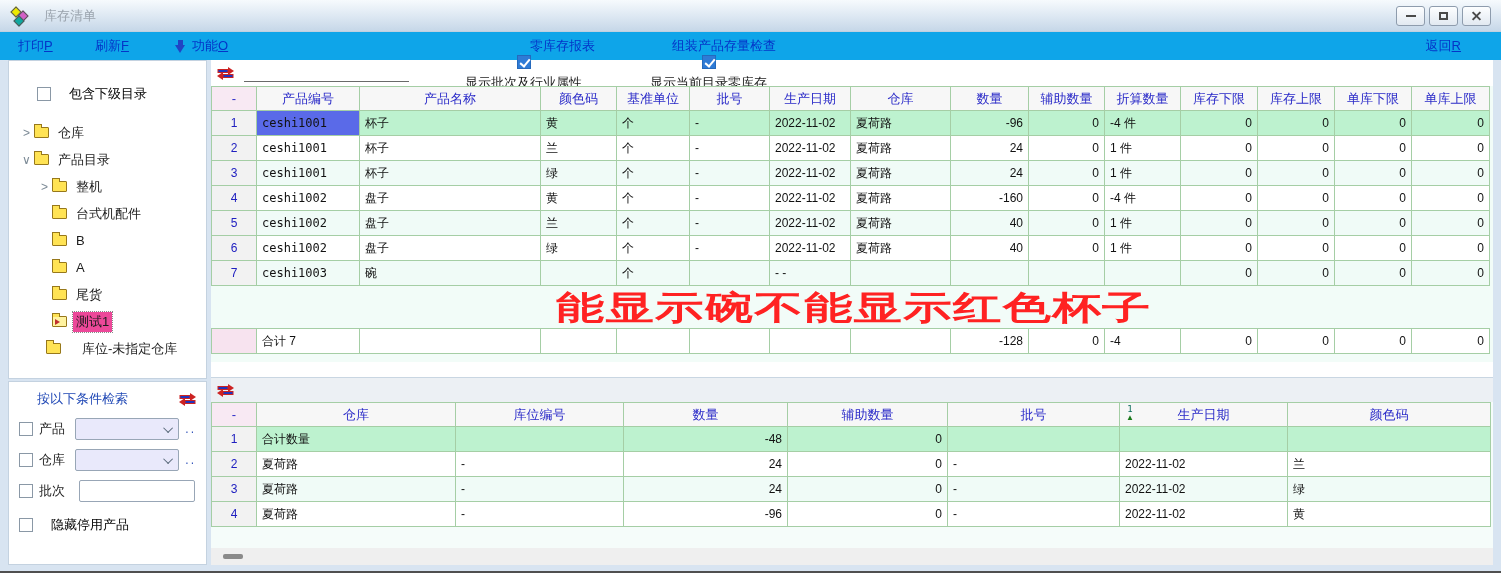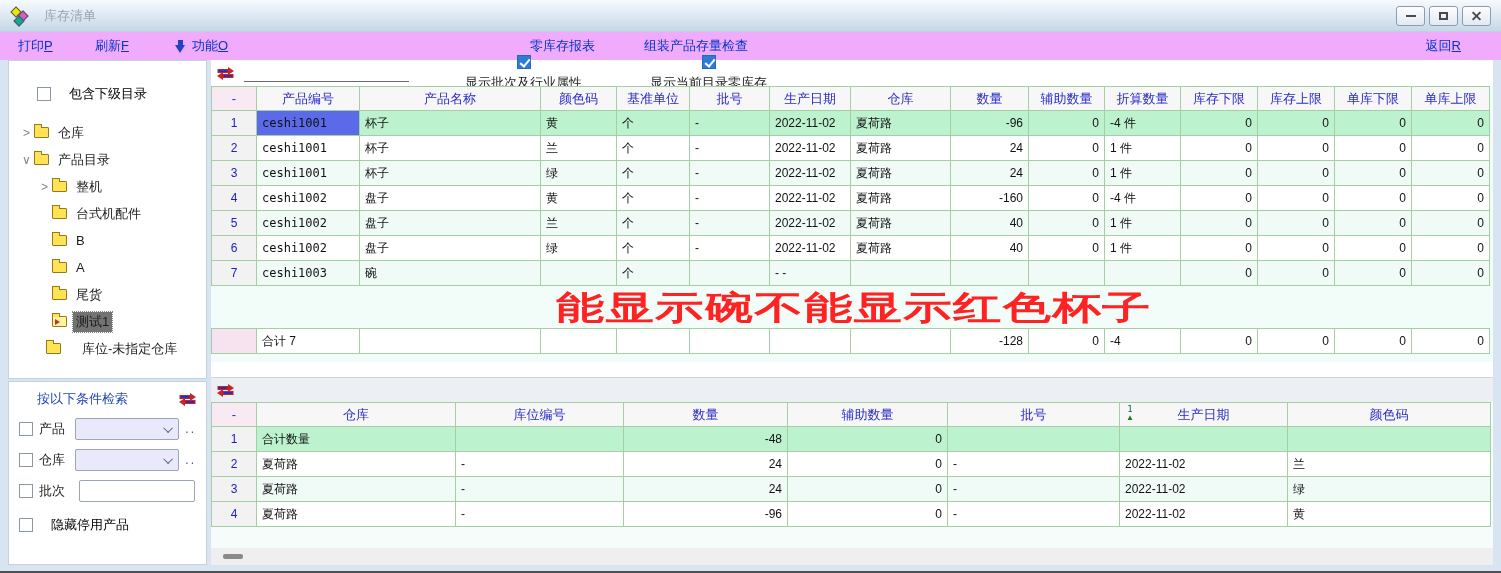--- a/index.html
+++ b/index.html
@@ -25,33 +25,33 @@
           justify-content:center; position:relative; cursor:default; }
   .glyph-min { width:10px; height:2px; background:#4a4a4a; }
   .glyph-max { width:9px; height:8px; border:2px solid #4a4a4a; }
   .glyph-close { position:relative; width:11px; height:11px; }
   .glyph-close::before, .glyph-close::after { content:''; position:absolute; left:0; top:5px;
           width:11px; height:2px; background:#4a4a4a; }
   .glyph-close::before { transform:rotate(45deg); }
   .glyph-close::after  { transform:rotate(-45deg); }
 
   
-  .toolbar { height:28px; background:#f0abfc; position:relative; display:flex;
+  .toolbar { height:28px; background:#0ea5e9; position:relative; display:flex;
              align-items:center; font-size:13px; }
   .tlink { color:#0535C8; cursor:pointer; white-space:nowrap; }
   .tlink u { text-decoration:underline; }
   .tb-print { position:absolute; left:18px; }
   .tb-refresh { position:absolute; left:95px; }
   .tb-fn { position:absolute; left:175px; display:flex; align-items:center; gap:6px; }
   .dn-arrow { position:relative; width:11px; height:13px; display:inline-block; }
   .dn-arrow::before { content:''; position:absolute; left:3px; top:0; width:5px; height:6px; background:#2143C4; }
   .dn-arrow::after  { content:''; position:absolute; left:0; top:5px; border-left:5.5px solid transparent;
                       border-right:5.5px solid transparent; border-top:8px solid #2143C4; }
   .tb-zero { position:absolute; left:530px; }
-  .tb-asm  { position:absolute; left:644px; }
+  .tb-asm  { position:absolute; left:672px; }
   .tb-back { position:absolute; right:40px; }
 
   
   .content { flex:1; display:flex; padding:0 8px; gap:4px; background:#D8E4F1; }
   .strip-bottom { height:6px; background:#D8E4F1; }
 
   
   .left { width:199px; display:flex; flex-direction:column; }
   .tree-panel { height:319px; background:#FFFFFF; border:1px solid #C4D2E0; padding-top:24px; }
   .cb-row { display:flex; align-items:center; gap:18px; margin:0 0 16px 28px; }
@@ -62,21 +62,21 @@
   .titem { height:27px; display:flex; align-items:center; cursor:pointer; }
   .expander { width:15px; color:#7c8a96; font-size:12px; text-align:center; flex:none; }
   .folder { display:inline-block; width:15px; height:11px; background:#FFE354; border:1px solid #97781B;
             border-radius:1px; position:relative; margin:0 6px 0 0; flex:none; }
   .folder::before { content:''; position:absolute; left:-1px; top:-4px; width:6px; height:3px;
             background:#FFE354; border:1px solid #97781B; border-bottom:none; }
   .folder.open { background:#FFF3A0; }
   .folder.open::after { content:''; position:absolute; left:2px; top:2px;
             border-left:5px solid #C03030; border-top:3px solid transparent; border-bottom:3px solid transparent; }
   .tlabel { font-size:13px; color:#1c1c1c; padding:1px 3px; white-space:nowrap; }
-  .titem.sel .tlabel { background:#737373; outline:1px dotted #888; }
+  .titem.sel .tlabel { background:#ec4899; outline:1px dotted #888; }
 
   .search-panel { margin-top:2px; flex:1; background:#FFFFFF; border:1px solid #C4D2E0; padding:8px 10px 0 10px; }
   .sp-head { display:flex; align-items:center; justify-content:space-between; margin-bottom:10px; }
   .sp-title { color:#1F47B5; font-size:13px; margin-left:18px; }
   .srow { display:flex; align-items:center; margin-bottom:9px; gap:6px; }
   .slabel { width:34px; color:#1c1c1c; font-size:13px; }
   .combo { width:116px; height:22px; background:#E9E9FB; border:1px solid #98A6B6; border-radius:2px;
            display:flex; align-items:center; justify-content:flex-end; cursor:pointer; }
   .combo .cbtn { width:18px; height:100%; display:flex; align-items:center; justify-content:center; }
   .combo .chev { width:7px; height:7px; border-left:1.5px solid #5a6a7a; border-bottom:1.5px solid #5a6a7a;

